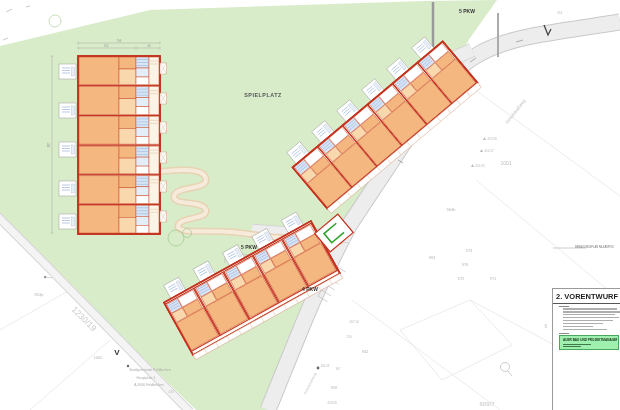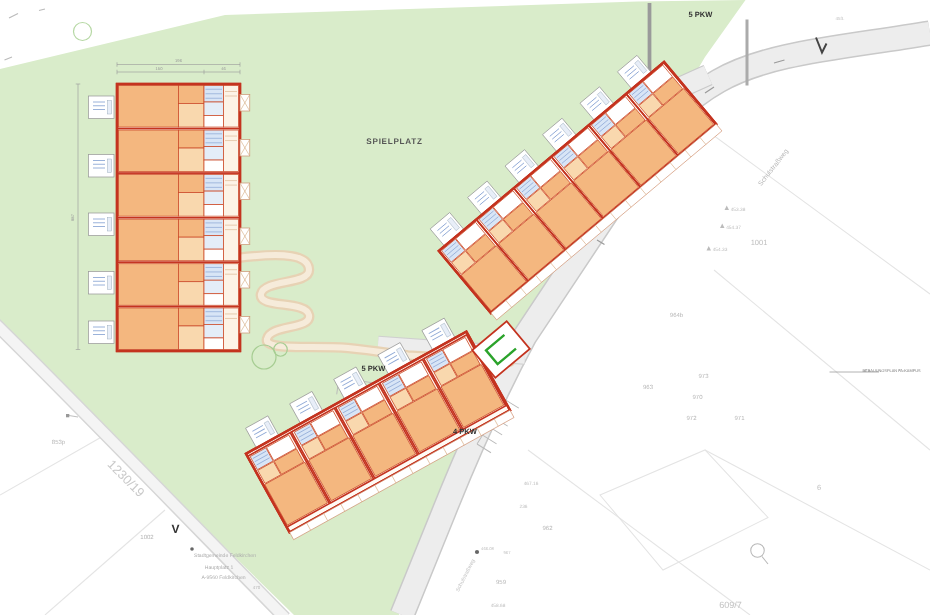--- a/index.html
+++ b/index.html
@@ -238,14 +238,34 @@
       <span class="map-label" style="left: 546px; top: 326px; font-size: 5px; color: rgb(194, 194, 194); transform: translate(-50%, -50%) rotate(0deg);">6</span>
       <span class="map-label" style="left: 560px; top: 13px; font-size: 3px; color: rgb(189, 189, 189); transform: translate(-50%, -50%) rotate(0deg);">453.</span>
       <span class="map-label" style="left: 119px; top: 40.5px; font-size: 2.8px; color: rgb(153, 153, 153); transform: translate(-50%, -50%) rotate(0deg);">196</span>
       <span class="map-label" style="left: 106px; top: 46px; font-size: 2.8px; color: rgb(153, 153, 153); transform: translate(-50%, -50%) rotate(0deg);">150</span>
       <span class="map-label" style="left: 149px; top: 46px; font-size: 2.8px; color: rgb(153, 153, 153); transform: translate(-50%, -50%) rotate(0deg);">46</span>
       <span class="map-label" style="left: 49px; top: 145px; font-size: 2.8px; color: rgb(153, 153, 153); transform: translate(-50%, -50%) rotate(-90deg);">887</span>
     </div>
 
 <div class="bb-note">BEBAUUNGSPLAN FA-KAMPUS</div>
 
-
+<div class="title-block">
+  <div class="tb-heading">2. VORENTWURF</div>
+  <div class="tb-label"></div>
+  <div class="tb-par">
+    <i style="width:54px"></i>
+        <i style="width:57px"></i>
+        <i style="width:52px"></i>
+    <i style="width:56px"></i>
+        <i style="width:50px"></i>
+        <i style="width:40px"></i>
+    <i style="width:30px"></i>
+        <i style="width:44px"></i>
+  </div>
+  <div class="tb-label"></div>
+  <div class="tb-green">
+    <div class="tb-company">AUER BAU UND PROJEKTMANAGEMENT</div>
+    <i style="width:28px"></i>
+        <i style="width:18px"></i>
+  </div>
 </div>
 
+</div>
+
 </body></html>

